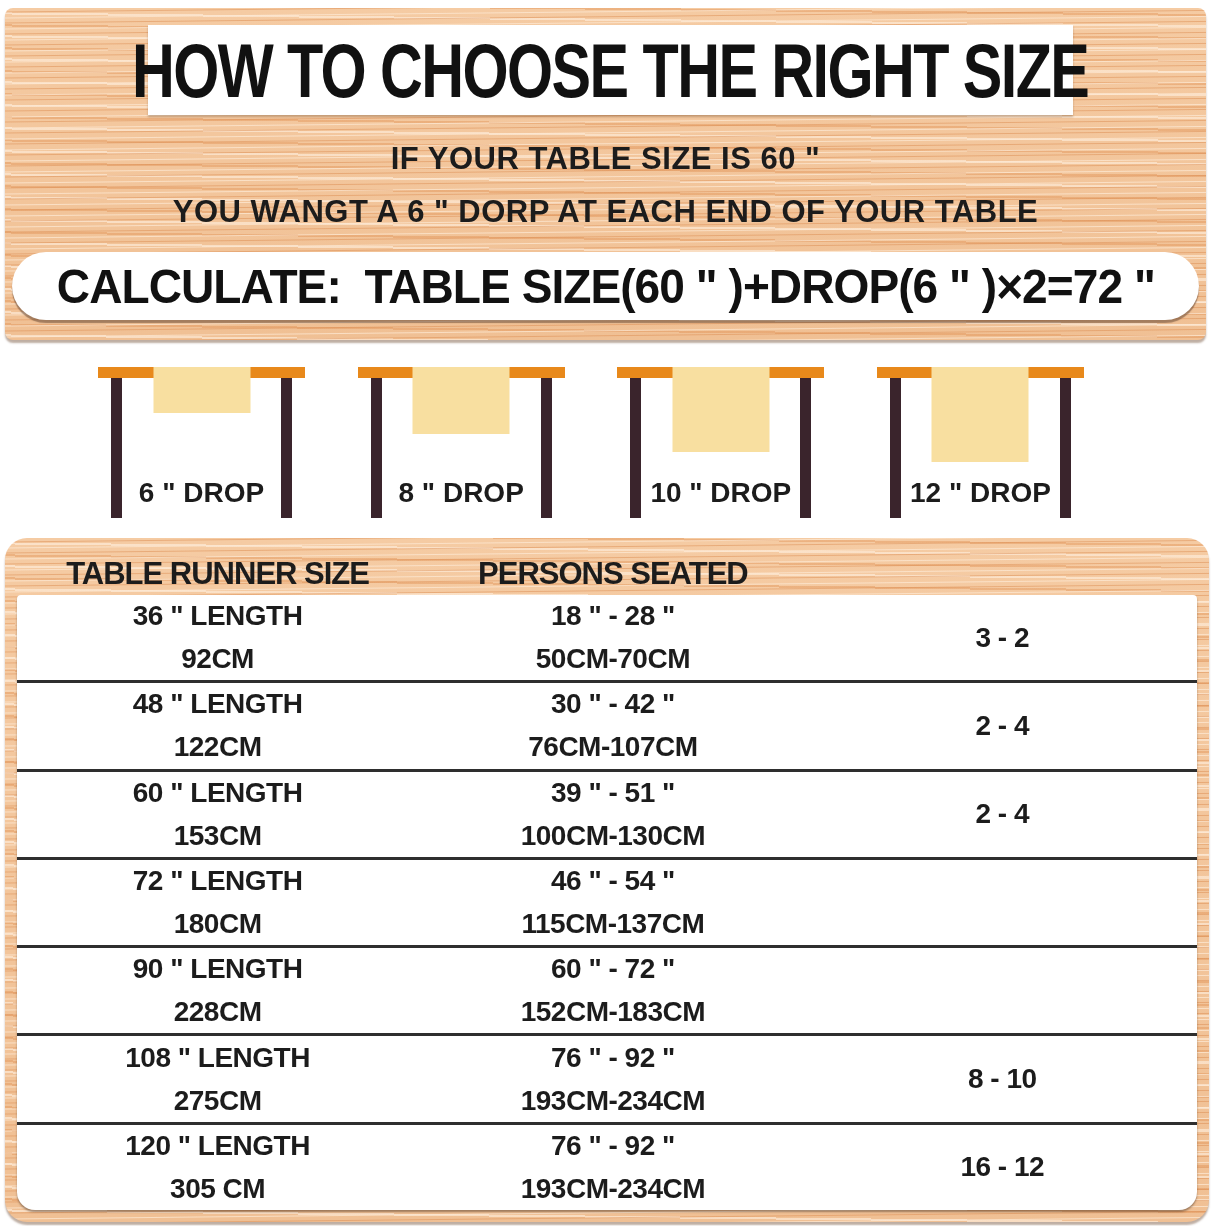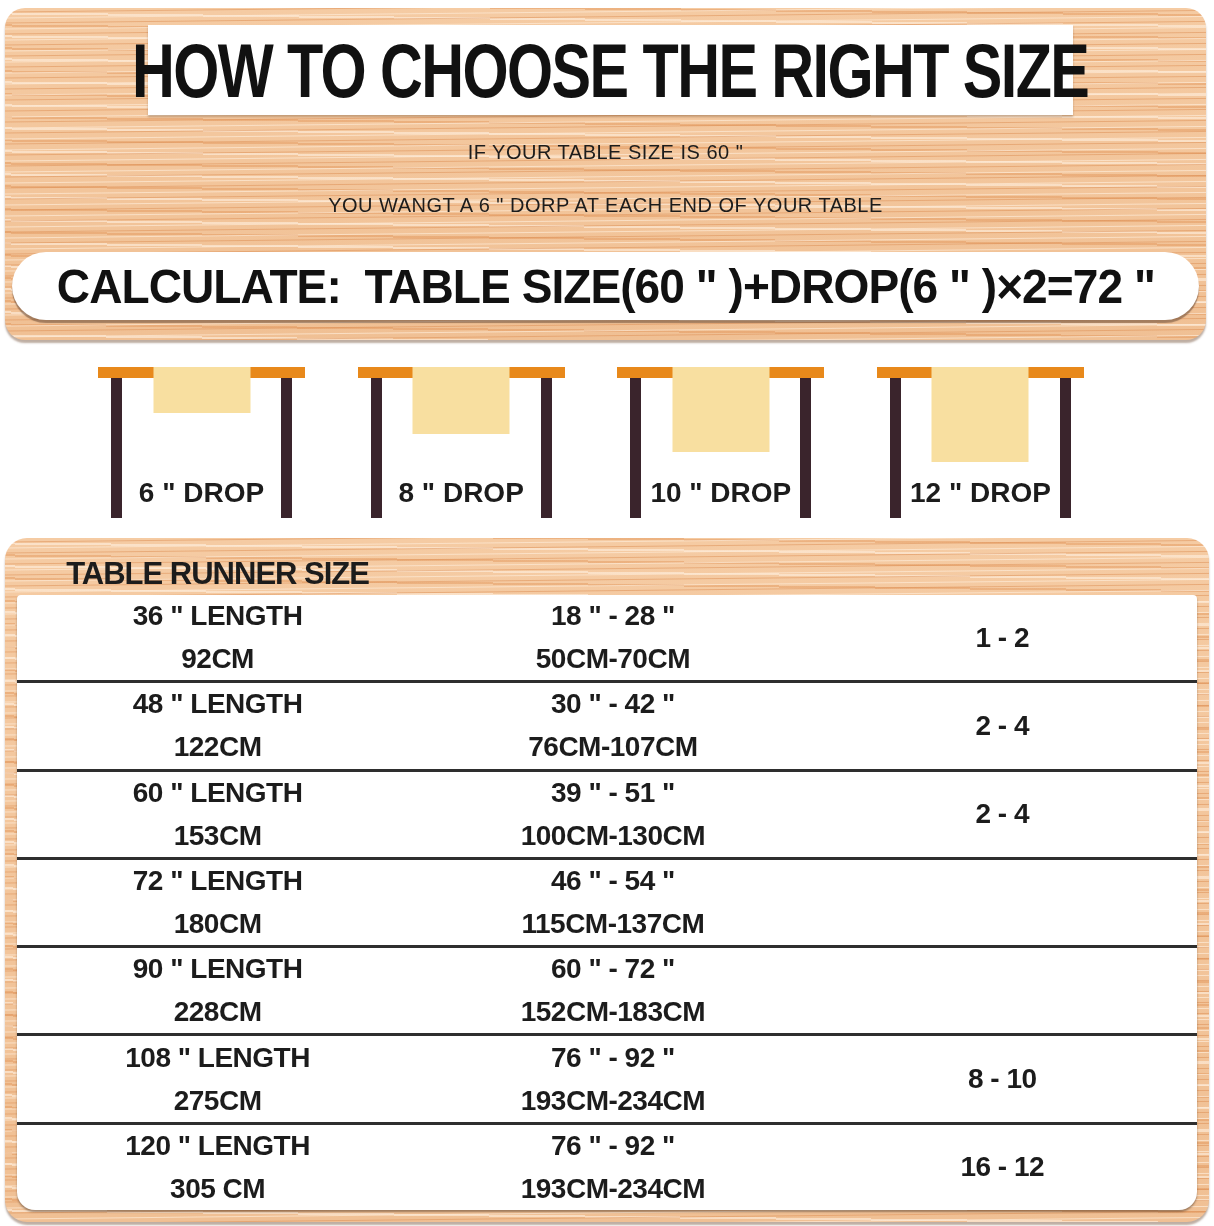--- a/index.html
+++ b/index.html
@@ -20,36 +20,36 @@
       repeating-linear-gradient(180.6deg,
         rgba(222,138,74,0) 0px, rgba(222,138,74,0) 6px,
         rgba(222,138,74,.38) 6px, rgba(222,138,74,.38) 8px,
         rgba(222,138,74,0) 8px, rgba(222,138,74,0) 17px,
         rgba(255,240,224,.6) 17px, rgba(255,240,224,.6) 19px,
         rgba(222,138,74,0) 19px, rgba(222,138,74,0) 23px),
       linear-gradient(180deg,#f5cba3,#f0c094);
   }
   .top-panel{
     position:absolute;left:5px;top:8px;width:1201px;height:332px;
-    border-radius:20px;
+    border-radius:8px;
     box-shadow:0 3px 2px rgba(110,75,50,.45);
   }
   .title-band{
     position:absolute;left:143px;top:17px;width:925px;height:90px;
     background:#fff;
     display:flex;align-items:center;justify-content:center;
     box-shadow:0 2px 2px rgba(110,75,50,.35);
   }
   .main-title{
     font-size:76px;font-weight:bold;white-space:nowrap;letter-spacing:-2px;
     transform:scaleX(.78);transform-origin:center;
   }
   .subtitle{
     position:absolute;left:0;width:100%;text-align:center;
-    font-size:20px;font-weight:normal;letter-spacing:.5px;color:#1c1c1c;
+    font-size:31px;font-weight:bold;letter-spacing:.5px;color:#1c1c1c;
   }
   .subtitle.line1{top:133px;}
   .subtitle.line2{top:186px;}
   .calc-pill{
     position:absolute;left:7px;top:244px;width:1187px;height:68px;
     background:#fff;border-radius:36px;
     display:flex;align-items:center;justify-content:center;
     box-shadow:0 3px 1px rgba(100,70,50,.55);
   }
   .calc-text{
@@ -154,34 +154,35 @@
     <div class="leg left"></div>
     <div class="leg right"></div>
     <div class="runner" style="height: 95px;"></div>
     <div class="drop-label">12 " DROP</div>
   </div>
 </div>
 
 <div class="bottom-panel wood">
   <div class="thead">
     <div class="th c1">TABLE RUNNER SIZE</div>
+    <div class="th c3">PERSONS SEATED</div>
   </div>
   <div class="tbody">
 
     <div class="trow">
       <div class="td c1">
         <div class="cl">36 " LENGTH</div>
         <div class="cl">92CM</div>
       </div>
       <div class="td c2">
         <div class="cl">18 " - 28 "</div>
         <div class="cl">50CM-70CM</div>
       </div>
       <div class="td c3">
-        <div class="cl">1 - 2</div>
+        <div class="cl">3 - 2</div>
       </div>
     </div>
 
     <div class="trow">
       <div class="td c1">
         <div class="cl">48 " LENGTH</div>
         <div class="cl">122CM</div>
       </div>
       <div class="td c2">
         <div class="cl">30 " - 42 "</div>

